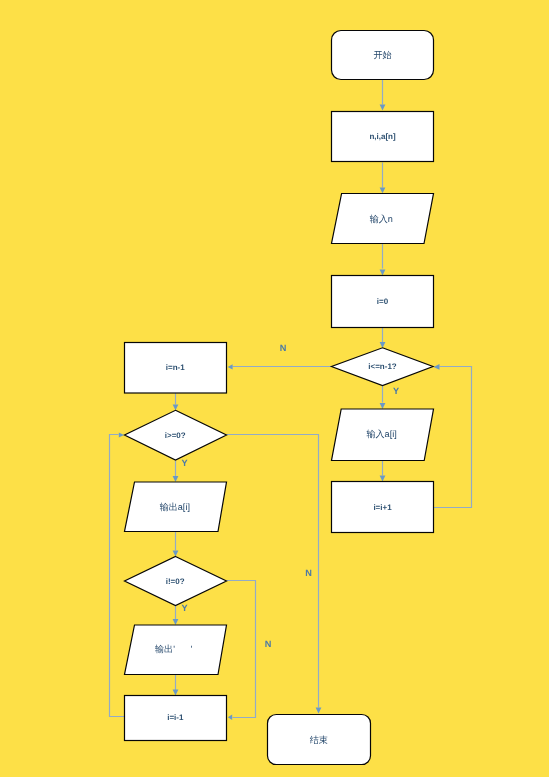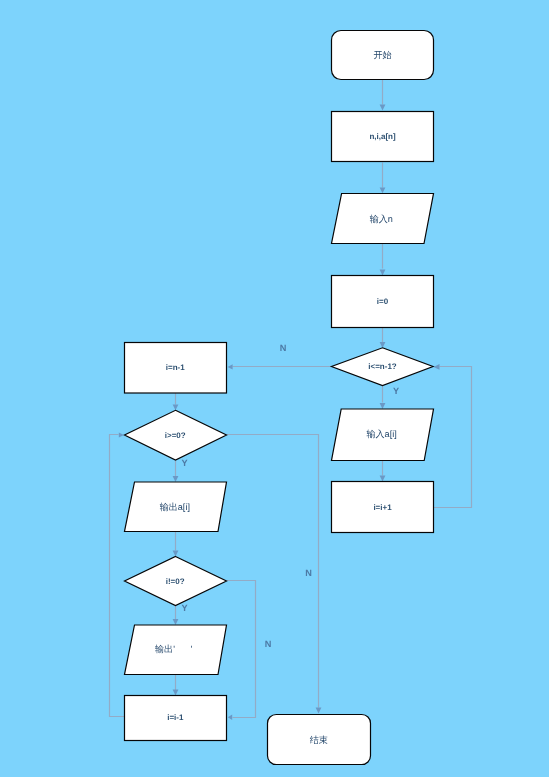--- a/index.html
+++ b/index.html
@@ -1,17 +1,17 @@
 <!DOCTYPE html>
 <html><head>
 <meta charset="utf-8">
 <title>Flowchart</title>
 <style>
   html,body{margin:0;padding:0;background:#ffffff;-webkit-font-smoothing:antialiased;text-rendering:geometricPrecision;}
-  #page{position:relative;width:549px;height:777px;background:#7dd3fc;overflow:hidden;}
+  #page{position:relative;width:549px;height:777px;background:#fde047;overflow:hidden;}
   text{paint-order:stroke;}
   #chart{position:absolute;left:0;top:0;}
   .shape{fill:#ffffff;stroke:#060607;stroke-width:1.2;}
   .conn{fill:none;stroke:#93abc6;stroke-width:1.2;}
   .arrowfill{fill:#6a99c6;}
   .nodetext{font-family:"Liberation Sans",sans-serif;font-size:9.1px;fill:#24476b;text-anchor:middle;dominant-baseline:central;}
   .nodetext.latin{font-family:"Liberation Sans",sans-serif;font-size:8px;font-weight:bold;fill:#2c4f70;}
   .edgelabel{font-family:"Liberation Sans",sans-serif;font-size:9.2px;font-weight:bold;fill:#4d7aa5;text-anchor:middle;dominant-baseline:central;}
 </style>
 </head>

